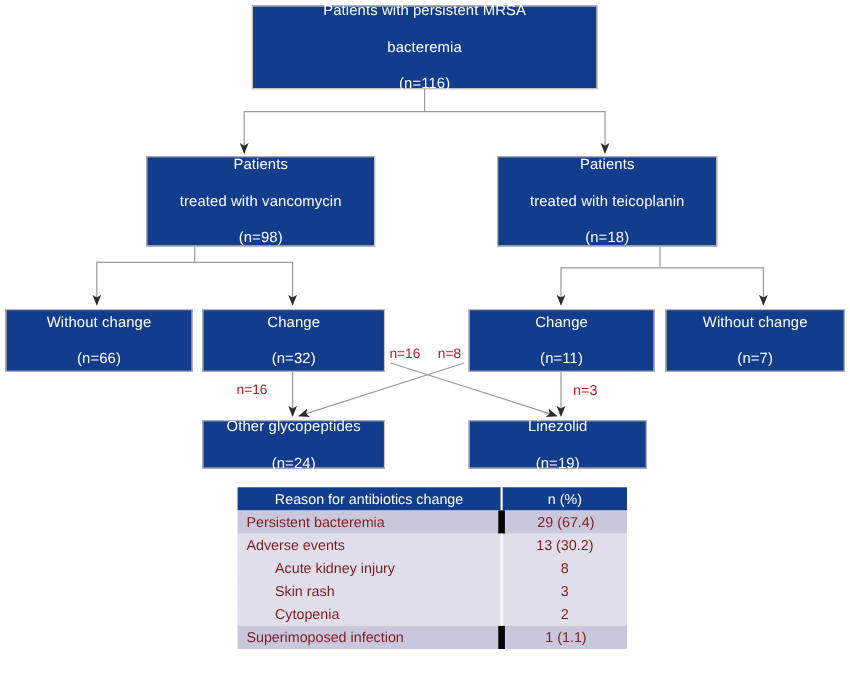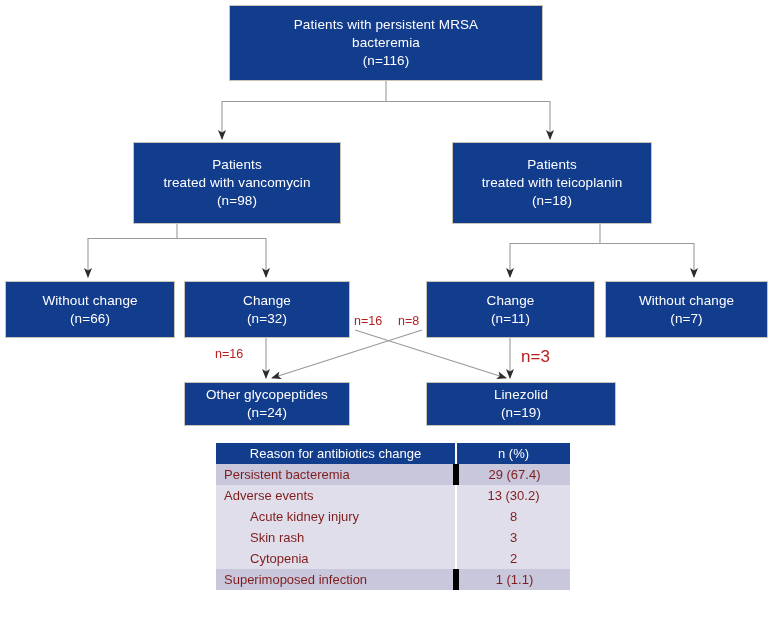--- a/index.html
+++ b/index.html
@@ -33,20 +33,21 @@
     border: 1px solid #c9c3b8;
     color: #ffffff;
     display: flex;
     flex-direction: column;
     align-items: center;
     justify-content: center;
     text-align: center;
     line-height: 1.32;
     letter-spacing: 0.1px;
     box-sizing: border-box;
+    gap: 15px;
   }
   .node .ln { display: block; white-space: nowrap; }
   .edge-label {
     position: absolute;
     color: #b91c1c;
     white-space: nowrap;
     background: transparent;
   }
   table.reason-table {
     position: absolute;
@@ -149,32 +150,32 @@
   <div class="node" style="left:605px; top:281px; width:163px; height:57px; font-size:13.5px;">
     <span class="ln">Without change</span>
     <span class="ln">(n=7)</span>
   </div>
 
   <div class="node" style="left:184px; top:382px; width:166px; height:44px; font-size:13.5px;">
     <span class="ln">Other glycopeptides</span>
     <span class="ln">(n=24)</span>
   </div>
 
-  <div class="node" style="left:426px; top:382px; width:190px; height:44px; font-size:13.5px;">
+  <div class="node" style="left:426px; top:382px; width:162px; height:44px; font-size:13.5px;">
     <span class="ln">Linezolid</span>
     <span class="ln">(n=19)</span>
   </div>
 
   <div class="edge-label" style="left:354px; top:314px; font-size:12.5px;">n=16</div>
 
   <div class="edge-label" style="left:398px; top:314px; font-size:12.5px;">n=8</div>
 
   <div class="edge-label" style="left:215px; top:347px; font-size:12.5px;">n=16</div>
 
-  <div class="edge-label" style="left:521px; top:347px; font-size:17px;">n=3</div>
+  <div class="edge-label" style="left:521px; top:347px; font-size:13px;">n=3</div>
 
   <table class="reason-table" style="left:216px; top:443px; width:354px; font-size:13px;">
     <colgroup>
       <col style="width:240px;">
       <col style="width:114px;">
     </colgroup>
     <thead>
       <tr>
         <th>Reason for antibiotics change</th>
         <th class="num-head">n (%)</th>

